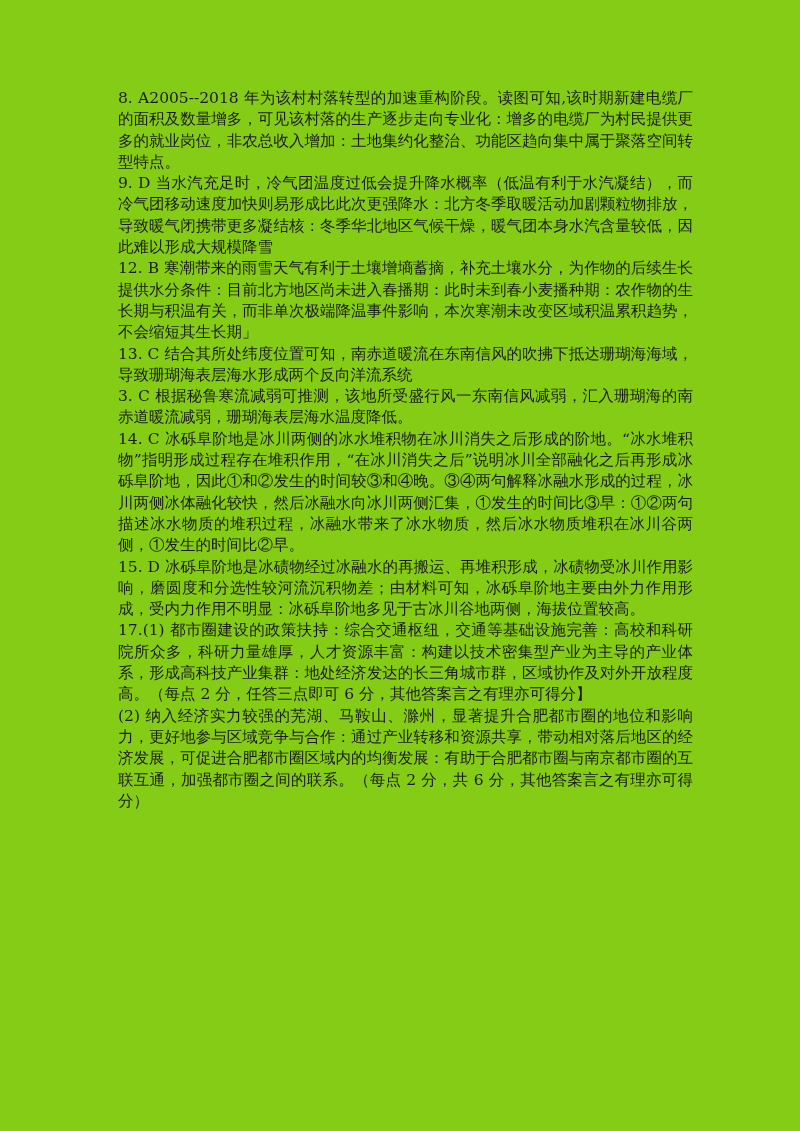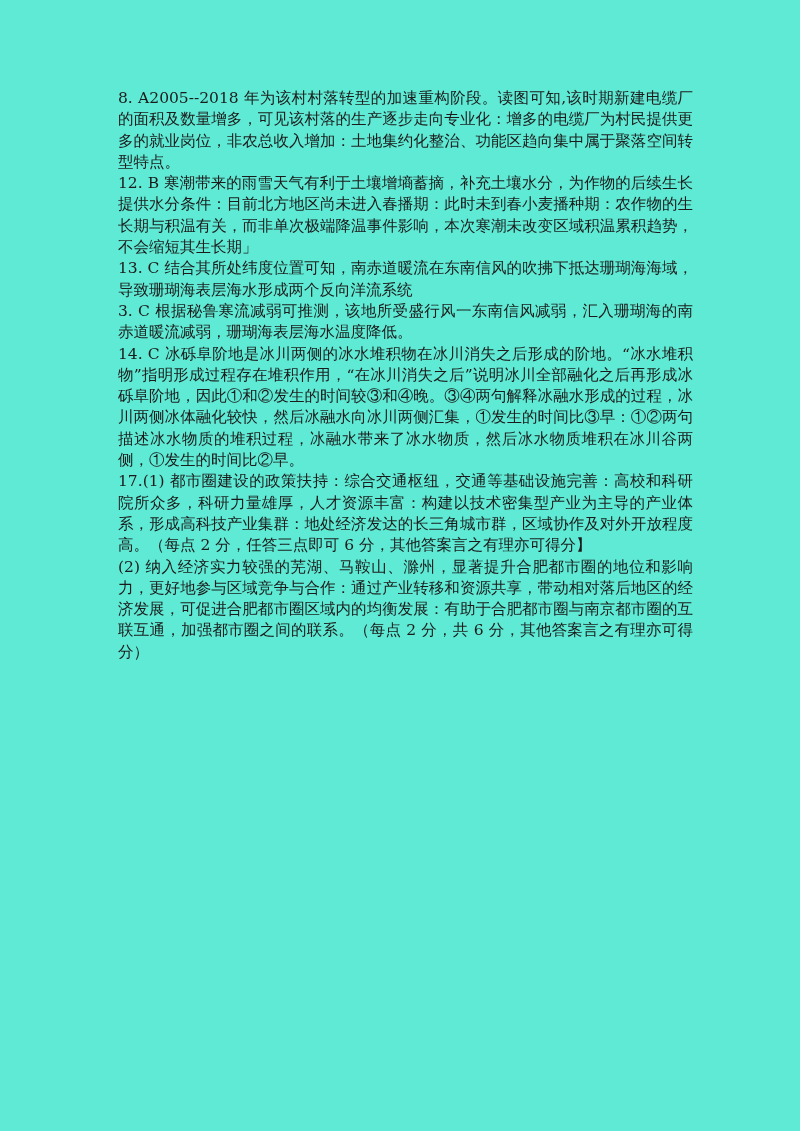--- a/index.html
+++ b/index.html
@@ -5,21 +5,21 @@
   * { box-sizing: border-box; }
   html, body {
     margin: 0;
     padding: 0;
     background: #ffffff;
   }
   .page {
     position: relative;
     width: 800px;
     height: 1131px;
-    background: #5eead4;
+    background: #84cc16;
     overflow: hidden;
     font-family: "DejaVu Serif", "Liberation Serif", serif;
   }
   .text-block {
     position: absolute;
     left: 118px;
     top: 88px;
     width: 575px;
     color: #1b1b1b;
     font-size: 15.5px;
@@ -33,20 +33,22 @@
     padding: 0;
     word-break: break-all;
   }
 </style>
 </head>
 <body>
 
 <div class="page">
   <div class="text-block">
     <p class="para">8. A2005--2018 年为该村村落转型的加速重构阶段。读图可知,该时期新建电缆厂的面积及数量增多，可见该村落的生产逐步走向专业化：增多的电缆厂为村民提供更多的就业岗位，非农总收入增加：土地集约化整治、功能区趋向集中属于聚落空间转型特点。</p>
+    <p class="para">9. D 当水汽充足时，冷气团温度过低会提升降水概率（低温有利于水汽凝结），而冷气团移动速度加快则易形成比此次更强降水：北方冬季取暖活动加剧颗粒物排放，导致暖气闭携带更多凝结核：冬季华北地区气候干燥，暖气团本身水汽含量较低，因此难以形成大规模降雪</p>
     <p class="para">12. B 寒潮带来的雨雪天气有利于土壤增墒蓄摘，补充土壤水分，为作物的后续生长提供水分条件：目前北方地区尚未进入春播期：此时未到春小麦播种期：农作物的生长期与积温有关，而非单次极端降温事件影响，本次寒潮未改变区域积温累积趋势，不会缩短其生长期」</p>
     <p class="para">13. C 结合其所处纬度位置可知，南赤道暖流在东南信风的吹拂下抵达珊瑚海海域，导致珊瑚海表层海水形成两个反向洋流系统</p>
     <p class="para">3. C 根据秘鲁寒流减弱可推测，该地所受盛行风一东南信风减弱，汇入珊瑚海的南赤道暖流减弱，珊瑚海表层海水温度降低。</p>
     <p class="para">14. C 冰砾阜阶地是冰川两侧的冰水堆积物在冰川消失之后形成的阶地。“冰水堆积物”指明形成过程存在堆积作用，“在冰川消失之后”说明冰川全部融化之后再形成冰砾阜阶地，因此①和②发生的时间较③和④晚。③④两句解释冰融水形成的过程，冰川两侧冰体融化较快，然后冰融水向冰川两侧汇集，①发生的时间比③早：①②两句描述冰水物质的堆积过程，冰融水带来了冰水物质，然后冰水物质堆积在冰川谷两侧，①发生的时间比②早。</p>
+    <p class="para">15. D 冰砾阜阶地是冰碛物经过冰融水的再搬运、再堆积形成，冰碛物受冰川作用影响，磨圆度和分选性较河流沉积物差；由材料可知，冰砾阜阶地主要由外力作用形成，受内力作用不明显：冰砾阜阶地多见于古冰川谷地两侧，海拔位置较高。</p>
     <p class="para">17.(1) 都市圈建设的政策扶持：综合交通枢纽，交通等基础设施完善：高校和科研院所众多，科研力量雄厚，人才资源丰富：构建以技术密集型产业为主导的产业体系，形成高科技产业集群：地处经济发达的长三角城市群，区域协作及对外开放程度高。（每点 2 分，任答三点即可 6 分，其他答案言之有理亦可得分】</p>
     <p class="para">(2) 纳入经济实力较强的芜湖、马鞍山、滁州，显著提升合肥都市圈的地位和影响力，更好地参与区域竞争与合作：通过产业转移和资源共享，带动相对落后地区的经济发展，可促进合肥都市圈区域内的均衡发展：有助于合肥都市圈与南京都市圈的互联互通，加强都市圈之间的联系。（每点 2 分，共 6 分，其他答案言之有理亦可得分）</p>
   </div>
 </div>
 
 </body></html>

